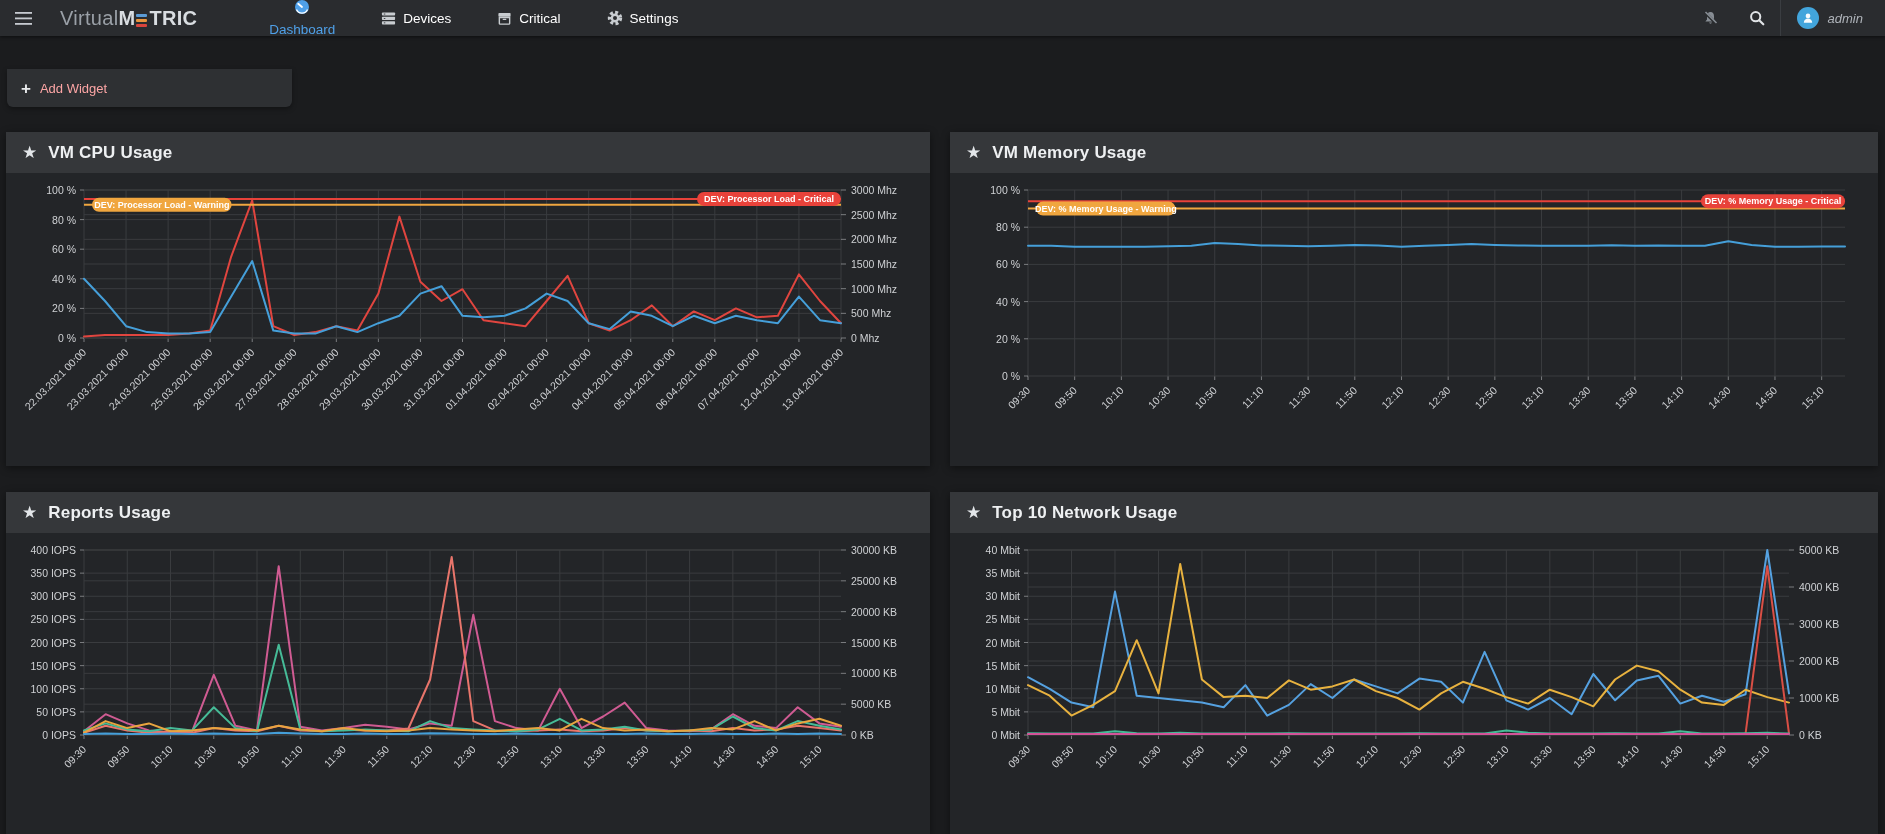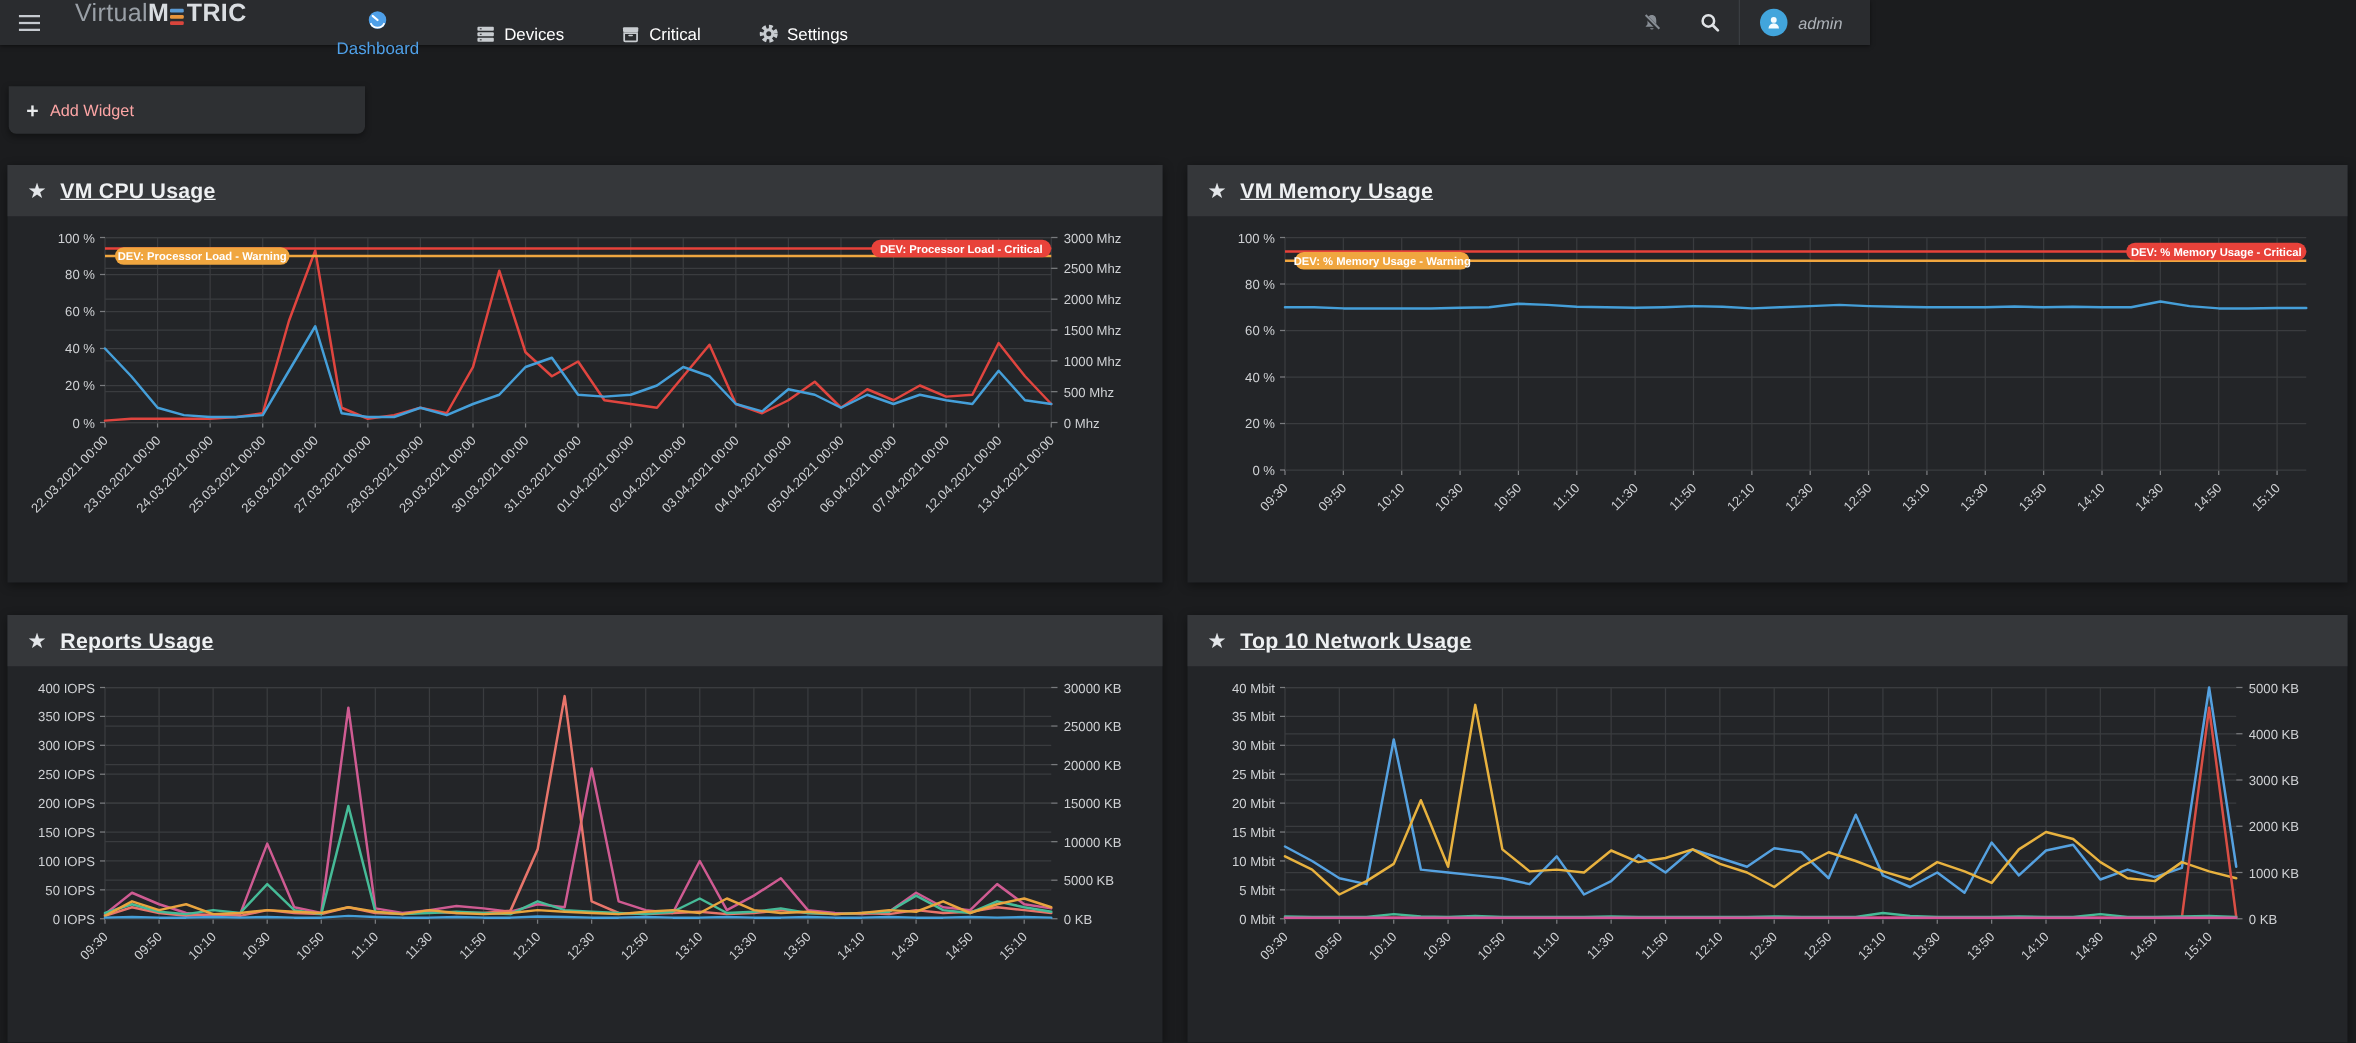--- a/index.html
+++ b/index.html
@@ -1,22 +1,22 @@
 <!DOCTYPE html>
 <html><head>
 <meta charset="utf-8">
 <style>
   * { margin:0; padding:0; box-sizing:border-box; }
   html,body { width:1885px; height:834px; background:#1b1c1e; overflow:hidden;
     font-family:"Liberation Sans","DejaVu Sans",sans-serif; color:#e6e8ea; }
   svg { font-family:"Liberation Sans","DejaVu Sans",sans-serif; display:block; }
 
   
-  .topnav { position:absolute; left:0; top:0; width:1496px; height:36px;
-    background:#2a2c2f; display:flex; align-items:flex-start; box-shadow:0 1px 3px rgba(0,0,0,.5); z-index:5;}
+  .topnav { position:absolute; left:0; top:0; width:1885px; height:36px;
+    background:#2a2c2f; display:flex; align-items:center; box-shadow:0 1px 3px rgba(0,0,0,.5); z-index:5;}
   .hamburger { width:46px; height:36px; display:flex; align-items:center; justify-content:center; cursor:pointer;}
   .logo { display:flex; align-items:baseline; margin-left:14px; cursor:pointer; user-select:none;}
   .logo .pre { font-size:20px; color:#9aa0a7; font-weight:400; letter-spacing:.3px;}
   .logo .bold { font-size:20px; color:#d9dde1; font-weight:bold; letter-spacing:.3px;}
   .logo .ebars { display:inline-flex; flex-direction:column; gap:2px; margin:0 2px 0 1px; align-self:center; padding-top:4px;}
   .logo .ebars i { display:block; width:11px; height:3px; border-radius:1px;}
   .navitems { display:flex; align-items:center; gap:42px; margin-left:70px;}
   .nav-item { display:flex; align-items:center; gap:7px; font-size:13.5px; color:#ffffff; cursor:pointer; padding:8px 2px;}
   .nav-item.active { color:#4fa0e8;flex-direction:column; }
   .nav-right { margin-left:auto; display:flex; align-items:center; height:36px;}
@@ -30,21 +30,21 @@
   .add-widget { position:absolute; left:7px; top:69px; width:285px; height:38px;
     background:#2e3033; border-radius:0 0 6px 6px; display:flex; align-items:center;
     padding-left:14px; gap:9px; cursor:pointer; box-shadow:0 2px 5px rgba(0,0,0,.35); }
   .add-widget .plus { font-size:17px; font-weight:bold; color:#e8eaec; line-height:1;}
   .add-widget .lbl { font-size:13px; color:#fca5a5;}
 
   
   .panel { position:absolute; background:#232528; box-shadow:0 2px 8px rgba(0,0,0,.45);}
   .panel header { height:41px; background:#35373a; display:flex; align-items:center; padding:0 16px; gap:11px;}
   .panel .star { font-size:17px; color:#e3e6e9; cursor:pointer; line-height:1;}
-  .panel .title { font-size:17px; font-weight:bold; color:#eef0f2; letter-spacing:.2px;text-decoration:underline;}
+  .panel .title { font-size:17px; font-weight:bold; color:#eef0f2; letter-spacing:.2px;}
   .chart { position:relative; }
 </style>
 </head>
 <body>
 
 <nav class="topnav">
   <div class="hamburger">
     <svg width="17" height="13">
       <rect x="0" y="0" width="17" height="1.8" fill="#c6cad0"></rect>
       <rect x="0" y="5.5" width="17" height="1.8" fill="#c6cad0"></rect>

